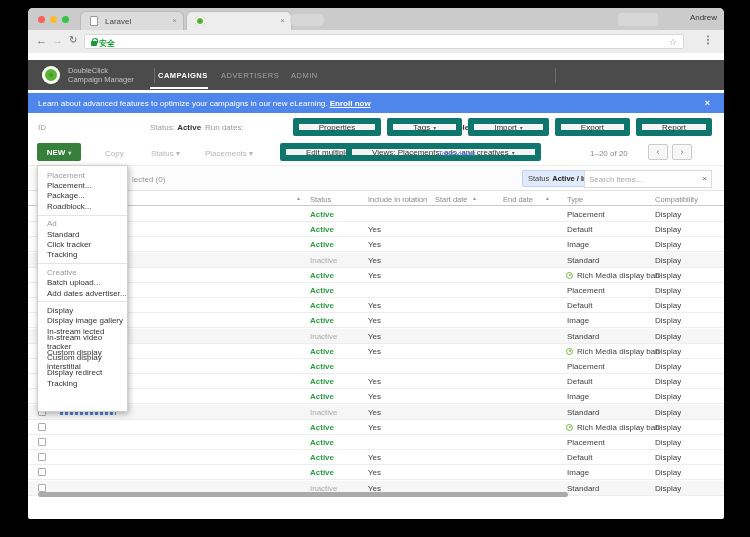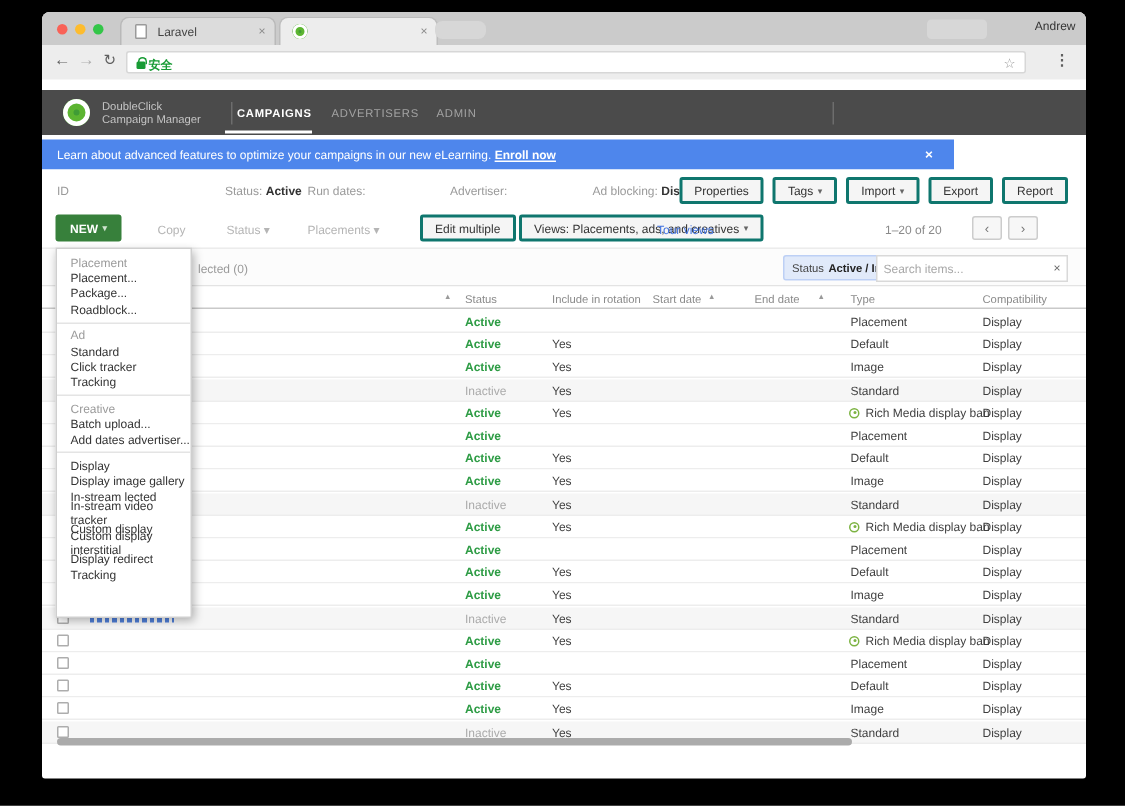--- a/index.html
+++ b/index.html
@@ -57,31 +57,31 @@
   #bell-badge { left:490px; top:56px; width:8px; height:8px; background:#d93025; border-radius:50%;
     color:#fff; font-size:5.5px; text-align:center; line-height:8px; }
   .grid4 { width:9px; height:9px;
     background:
       linear-gradient(#dcdcdc,#dcdcdc) 0 0/4px 4px no-repeat,
       linear-gradient(#dcdcdc,#dcdcdc) 5px 0/4px 4px no-repeat,
       linear-gradient(#dcdcdc,#dcdcdc) 0 5px/4px 4px no-repeat,
       linear-gradient(#dcdcdc,#dcdcdc) 5px 5px/4px 4px no-repeat; }
 
   
-  #banner { left:0; top:85px; width:608px; height:20px; background:#4e86ec; color:#fff; }
+  #banner { left:0; top:85px; width:696px; height:20px; background:#4e86ec; color:#fff; }
   #banner-text { left:10px; top:6px; font-size:8px; }
   #banner-link { text-decoration:underline; font-weight:bold; color:#fff; cursor:pointer; }
   #banner-close { right:14px; top:5px; font-size:9px; font-weight:bold; color:#fff; }
 
   
   #filterbar { left:0; top:105px; width:696px; height:27px; background:#fff; }
   .flabel { top:10px; font-size:8px; color:#9a9a9a; }
   .fvalue { font-weight:bold; color:#333; }
   #filter-buttons { right:12px; top:5px; display:flex; gap:6px; }
-  .btn { height:18px; padding:0 8px; background:#f5f5f5; border:2px solid #0f766e;
+  .btn { height:18px; padding:0 20px; background:#f5f5f5; border:6px solid #0f766e;
     border-radius:2px; font-size:8px; color:#333; display:flex; align-items:center; gap:3px; }
   .caret { font-size:6px; color:#666; }
 
   
   #toolbar { left:0; top:132px; width:696px; height:25px; background:#fff; }
   #new-btn { left:9px; top:3px; width:44px; height:18px; background:#37803b; border-radius:2px;
     color:#fff; font-size:8px; font-weight:bold; display:flex; align-items:center; justify-content:center; gap:3px; }
   #new-btn .caret { color:#cfe3cf; }
   .tool-dis { top:9px; font-size:8px; color:#b5b5b5; }
   #edit-multiple { left:252px; top:3px; }

